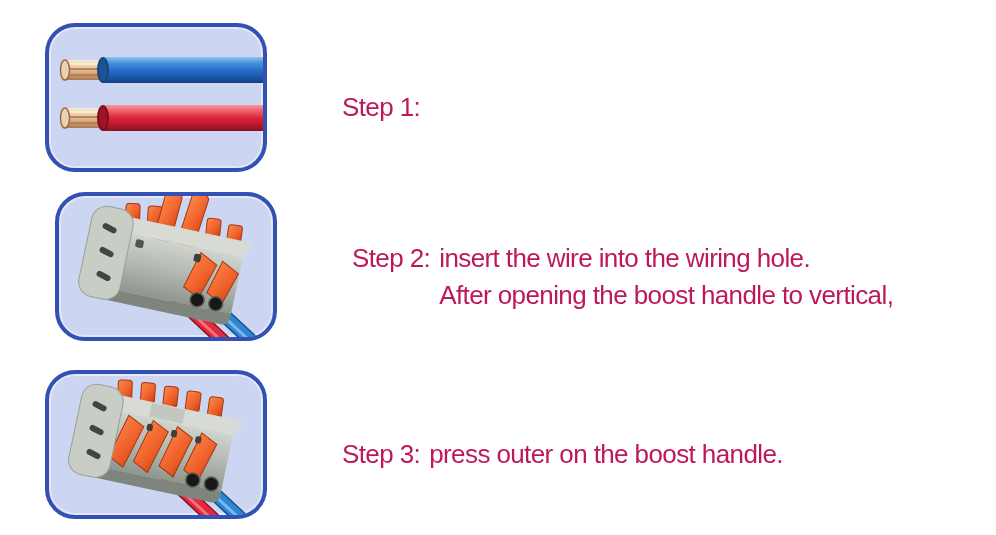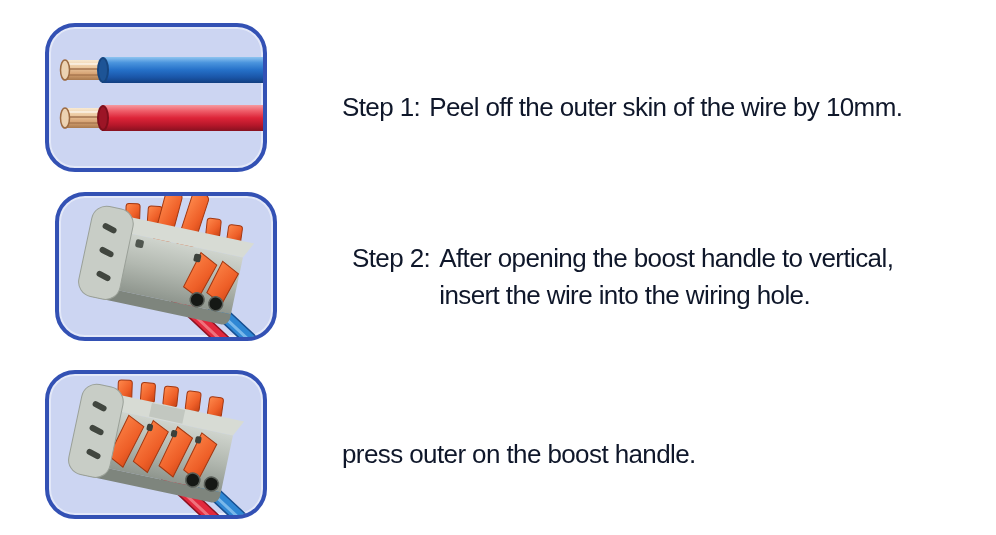--- a/index.html
+++ b/index.html
@@ -40,21 +40,21 @@
     width: 100%;
     height: 100%;
   }
   .step-text {
     display: flex;
     margin-left: 75px;
     margin-top: 20px;
     font-size: 26px;
     line-height: 37px;
     letter-spacing: -0.6px;
-    color: #0f172a;
+    color: #be185d;
     white-space: nowrap;
   }
   .step-prefix {
     flex: none;
     margin-right: 9px;
   }
   .step-lines { }
 </style>
 </head>
 <body>
@@ -105,23 +105,20 @@
           <rect x="15" y="95" width="44" height="2" fill="#8a5a38" opacity="0.4"></rect>
           <ellipse cx="16" cy="91" rx="4.5" ry="10" fill="#ecd2b2" stroke="#9c6a42" stroke-width="1.5"></ellipse>
           <rect x="53" y="78" width="161" height="26" fill="url(#gRed)"></rect>
           <ellipse cx="54" cy="91" rx="6" ry="13" fill="#7e0f1c"></ellipse>
           <ellipse cx="54" cy="91" rx="4" ry="11" fill="#9c1526"></ellipse>
         </g>
       </svg>
     </figure>
     <div class="step-text">
       <span class="step-prefix">Step 1:</span>
-      <div class="step-lines">
-        <div>Peel off the outer skin of the wire by 10mm.</div>
-      </div>
     </div>
   </div>
 
   <div class="step-row r2">
     <figure class="panel">
       <svg viewBox="0 0 214 141" aria-hidden="true">
         <defs>
           <linearGradient id="gBody2" x1="0" y1="0" x2="0" y2="1">
             <stop offset="0" stop-color="#cfd4cd"></stop>
             <stop offset="0.5" stop-color="#b2b8b0"></stop>
@@ -174,22 +171,22 @@
           <rect x="42" y="88" width="15" height="6" rx="3" fill="#41463f" transform="rotate(16 49 91)"></rect>
 
           <circle cx="146" cy="95" r="7" fill="#151815" stroke="#5a5f59" stroke-width="1.5"></circle>
           <circle cx="165" cy="95" r="7" fill="#151815" stroke="#5a5f59" stroke-width="1.5"></circle>
         </g>
       </svg>
     </figure>
     <div class="step-text">
       <span class="step-prefix">Step 2:</span>
       <div class="step-lines">
+        <div>insert the wire into the wiring hole.</div>
         <div>After opening the boost handle to vertical,</div>
-        <div>insert the wire into the wiring hole.</div>
       </div>
     </div>
   </div>
 
   <div class="step-row r3">
     <figure class="panel">
       <svg viewBox="0 0 214 141" aria-hidden="true">
         <defs>
           <linearGradient id="gBody3" x1="0" y1="0" x2="0" y2="1">
             <stop offset="0" stop-color="#cfd4cd"></stop>
@@ -244,19 +241,20 @@
           <rect x="38" y="40" width="15" height="6" rx="3" fill="#41463f" transform="rotate(16 45 43)"></rect>
           <rect x="40" y="64" width="15" height="6" rx="3" fill="#41463f" transform="rotate(16 47 67)"></rect>
           <rect x="42" y="88" width="15" height="6" rx="3" fill="#41463f" transform="rotate(16 49 91)"></rect>
 
           <circle cx="152" cy="96" r="7" fill="#151815" stroke="#5a5f59" stroke-width="1.5"></circle>
           <circle cx="171" cy="96" r="7" fill="#151815" stroke="#5a5f59" stroke-width="1.5"></circle>
         </g>
       </svg>
     </figure>
     <div class="step-text">
+      <span class="step-prefix">Step 3:</span>
       <div class="step-lines">
         <div>press outer on the boost handle.</div>
       </div>
     </div>
   </div>
 
 </div>
 
 </body></html>

